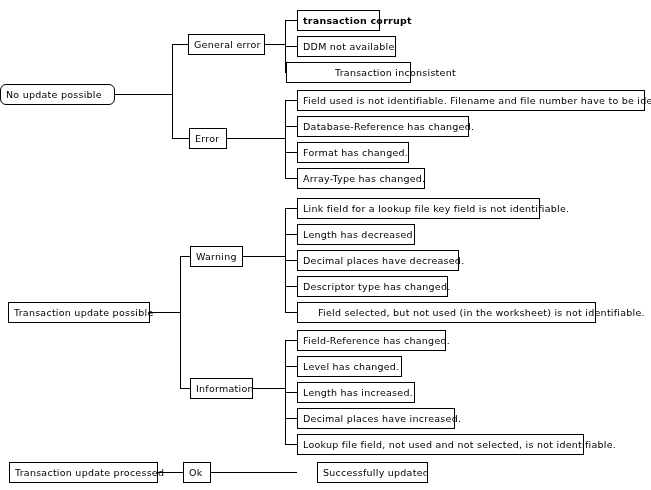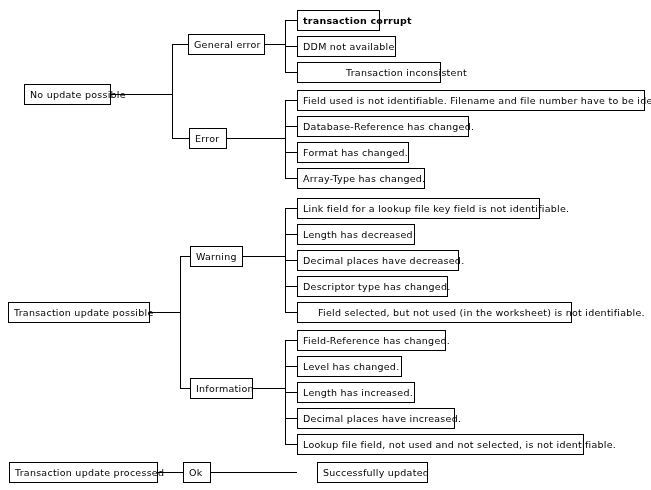--- a/index.html
+++ b/index.html
@@ -39,39 +39,39 @@
     z-index: 1;
   }
   .line.h { height: 1px; }
   .line.v { width: 1px; }
 </style>
 </head>
 <body>
 
 <div id="canvas">
 
-  <div class="node" style="left:24px; top:84px; width:87px;">No update possible</div>
+  <div class="node" style="left:0; top:84px; width:115px;border-radius:6px;">No update possible</div>
 
   <div class="line h" style="left:111px; top:94px; width:61px;"></div>
   <div class="line v" style="left:172px; top:44px; height:95px;"></div>
   <div class="line h" style="left:172px; top:44px; width:17px;"></div>
   <div class="line h" style="left:172px; top:138px; width:17px;"></div>
 
   <div class="node" style="left:188px; top:34px; width:77px;">General error</div>
   <div class="line h" style="left:265px; top:44px; width:21px;"></div>
   <div class="line v" style="left:285px; top:20px; height:52px;"></div>
 
   <div class="line h" style="left:285px; top:20px; width:12px;"></div>
   <div class="node" style="left:297px; top:10px; width:83px;font-weight:bold;">transaction corrupt</div>
 
   <div class="line h" style="left:285px; top:46px; width:12px;"></div>
   <div class="node" style="left:297px; top:36px; width:99px;text-align:right;">DDM not available</div>
 
   <div class="line h" style="left:285px; top:72px; width:12px;"></div>
-  <div class="node" style="left:297px; top:62px; width:144px;padding-left:48px;">Transaction inconsistent</div>
+  <div class="node" style="left:286px; top:62px; width:125px;padding-left:48px;">Transaction inconsistent</div>
 
   <div class="node" style="left:189px; top:128px; width:38px;">Error</div>
   <div class="line h" style="left:227px; top:138px; width:59px;"></div>
   <div class="line v" style="left:285px; top:100px; height:78px;"></div>
 
   <div class="line h" style="left:285px; top:100px; width:12px;"></div>
   <div class="node" style="left:297px; top:90px; width:348px;">Field used is not identifiable. Filename and file number have to be identical.</div>
 
   <div class="line h" style="left:285px; top:126px; width:12px;"></div>
   <div class="node" style="left:297px; top:116px; width:172px;">Database-Reference has changed.</div>
@@ -99,21 +99,21 @@
   <div class="line h" style="left:285px; top:234px; width:12px;"></div>
   <div class="node" style="left:297px; top:224px; width:118px;">Length has decreased.</div>
 
   <div class="line h" style="left:285px; top:260px; width:12px;"></div>
   <div class="node" style="left:297px; top:250px; width:162px;">Decimal places have decreased.</div>
 
   <div class="line h" style="left:285px; top:286px; width:12px;"></div>
   <div class="node" style="left:297px; top:276px; width:151px;">Descriptor type has changed.</div>
 
   <div class="line h" style="left:285px; top:312px; width:12px;"></div>
-  <div class="node" style="left:297px; top:302px; width:275px;padding-left:20px;">Field selected, but not used (in the worksheet) is not identifiable.</div>
+  <div class="node" style="left:297px; top:302px; width:299px;padding-left:20px;">Field selected, but not used (in the worksheet) is not identifiable.</div>
 
   <div class="node" style="left:190px; top:378px; width:63px;">Information</div>
   <div class="line h" style="left:253px; top:388px; width:33px;"></div>
   <div class="line v" style="left:285px; top:340px; height:104px;"></div>
 
   <div class="line h" style="left:285px; top:340px; width:12px;"></div>
   <div class="node" style="left:297px; top:330px; width:149px;">Field-Reference has changed.</div>
 
   <div class="line h" style="left:285px; top:366px; width:12px;"></div>
   <div class="node" style="left:297px; top:356px; width:105px;">Level has changed.</div>

